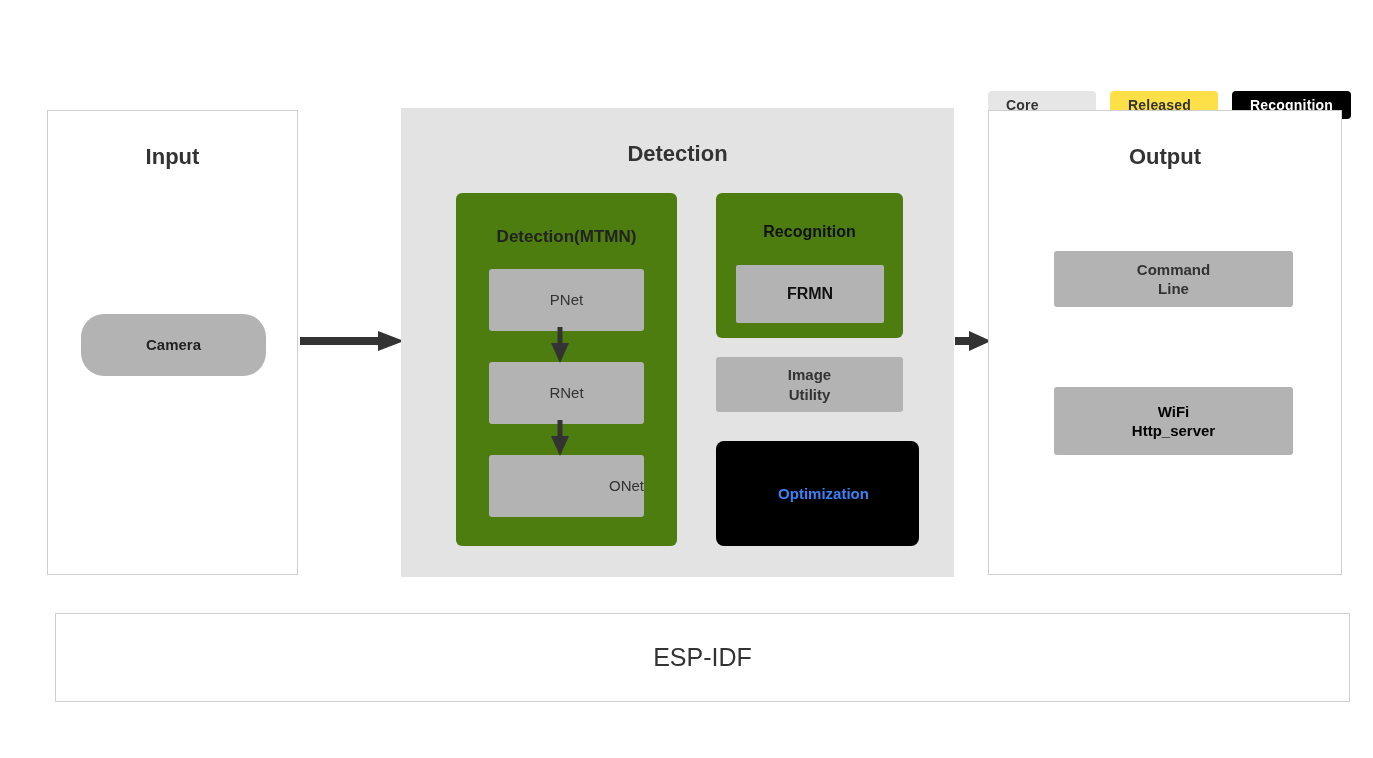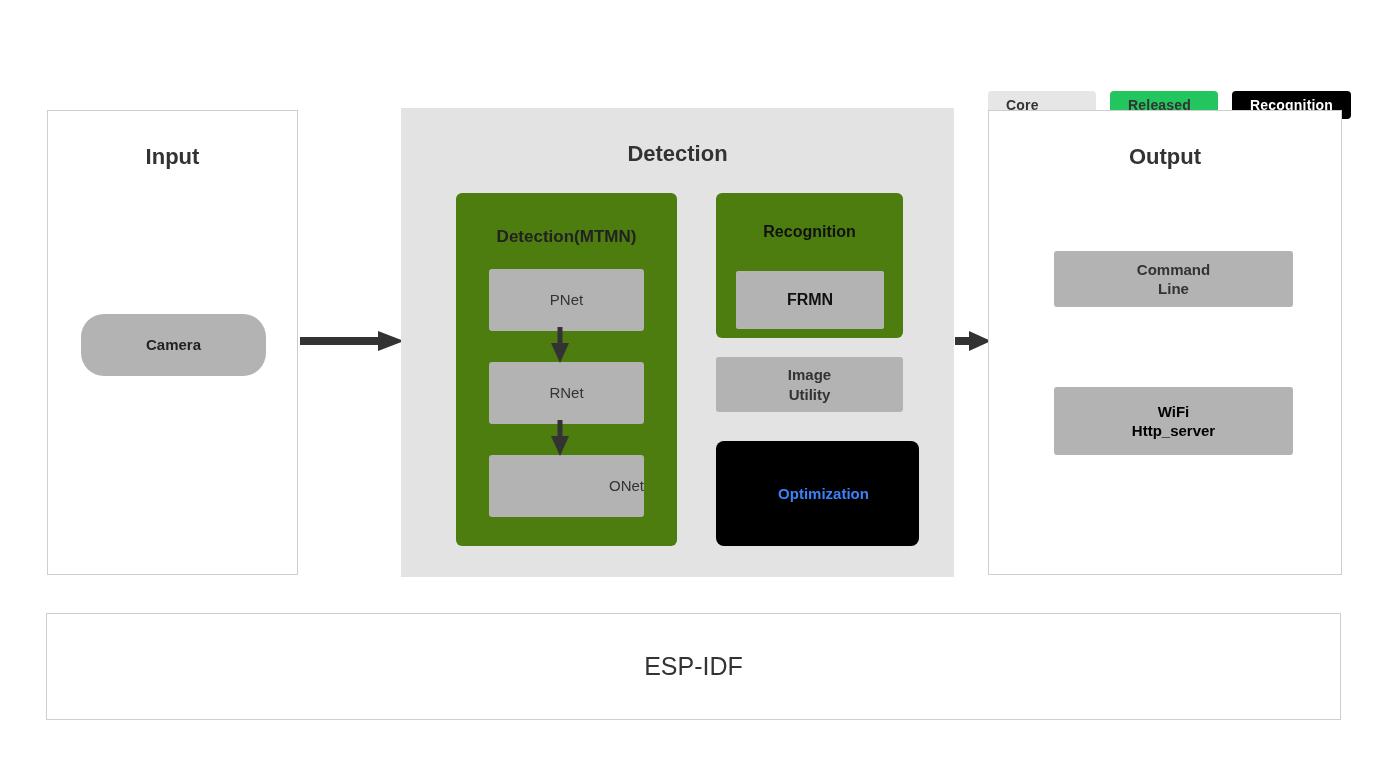--- a/index.html
+++ b/index.html
@@ -37,21 +37,21 @@
     align-items: center;
     justify-content: flex-start;
     font-size: 14px;
     font-weight: bold;
     letter-spacing: 0.2px;
     padding: 0 18px;
     box-sizing: border-box;
     margin-top: 44px;
   }
   .legend-core      { background: #e6e6e6; color: #333333; min-width: 108px; }
-  .legend-released  { background: #22c55e; color: #333333; min-width: 108px; }
+  .legend-released  { background: #fde047; color: #333333; min-width: 108px; }
   .legend-developing{ background: #000000; color: #ffffff; min-width: 108px; }
 
   
   .panel {
     position: absolute;
     box-sizing: border-box;
   }
   .panel-bordered {
     background: #ffffff;
     border: 1px solid #cfcfcf;
@@ -62,21 +62,21 @@
     right: 0;
     text-align: center;
     font-size: 22px;
     font-weight: bold;
     color: #333333;
   }
 
   #panel-input      { left: 47px;  top: 110px; width: 251px; height: 465px; }
   #panel-processing { left: 401px; top: 108px; width: 553px; height: 469px; background: #e3e3e3; }
   #panel-output     { left: 988px; top: 110px; width: 354px; height: 465px; }
-  #panel-espidf     { left: 46px;  top: 613px; width: 1295px; height: 107px; }
+  #panel-espidf     { left: 55px;  top: 613px; width: 1295px; height: 89px; }
 
   #panel-input .panel-title,
   #panel-processing .panel-title,
   #panel-output .panel-title { top: 33px; }
 
   .espidf-label {
     position: absolute;
     left: 0; right: 0; top: 0; bottom: 0;
     display: flex;
     align-items: center;
@@ -129,21 +129,21 @@
 
   #sub-recognition {
     left: 315px; top: 85px; width: 187px; height: 145px;
     border-radius: 6px;
   }
   #sub-recognition .sub-title {
     position: absolute; left: 0; right: 0; top: 29px;
     text-align: center; font-size: 16px; font-weight: bold; color: #111111;
   }
   #box-frmn {
-    left: 20px; top: 78px; width: 148px; height: 58px;
+    left: 20px; top: 72px; width: 148px; height: 58px;
     font-size: 16px; font-weight: bold; color: #111111;
   }
   #box-image-utility {
     left: 315px; top: 249px; width: 187px; height: 55px;
     font-size: 15px; font-weight: bold; color: #333333;
   }
   #box-optimization {
     left: 315px; top: 333px; width: 203px; height: 105px;
     font-size: 15px; font-weight: bold; color: #3b82f6; padding-left: 12px;
   }

